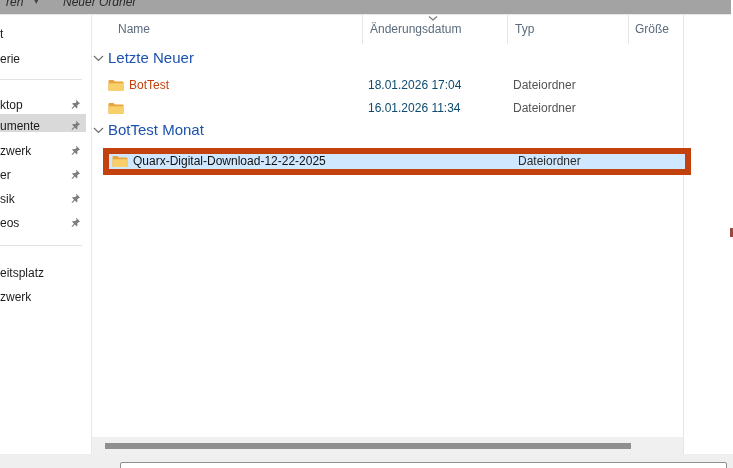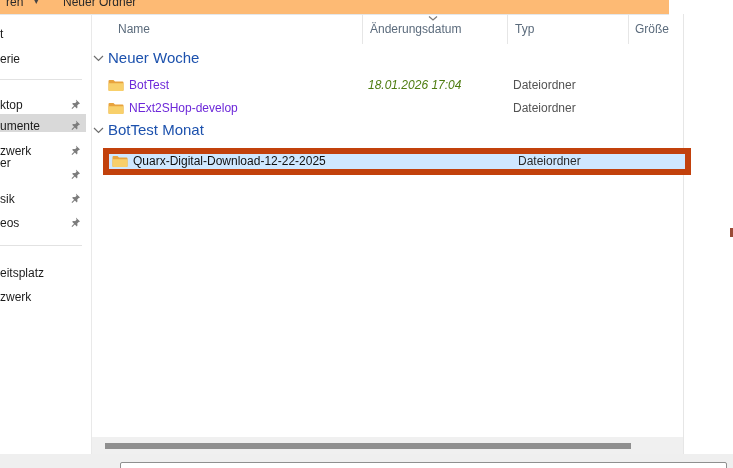--- a/index.html
+++ b/index.html
@@ -1,41 +1,41 @@
 <!DOCTYPE html>
 <html><head>
 <meta charset="utf-8">
 <style>
   html,body{margin:0;padding:0;}
   #screen{
     position:relative;width:733px;height:468px;background:#ffffff;overflow:hidden;
     font-family:"Liberation Sans","DejaVu Sans",sans-serif;font-size:12px;color:#1c1c1c;
   }
   
-  .cmdbar{position:absolute;left:0;top:0;width:669px;height:14px;background:#fdba74;border-bottom:1px solid #e4e7ea;overflow:hidden;}
+  .cmdbar{position:absolute;left:0;top:0;width:731px;height:14px;background:#a3a3a3;border-bottom:1px solid #e4e7ea;overflow:hidden;font-style:italic;}
   .cmdbar .frag{position:absolute;top:-8px;line-height:20px;color:#2a2a2a;}
   .caret{position:absolute;top:-4px;font-size:9px;color:#444;}
   
   .nav-item{position:absolute;left:0;height:18px;line-height:18px;white-space:nowrap;color:#1c1c1c;}
   .nav-sel{position:absolute;left:0;top:114px;width:86px;height:18px;background:#d9d9d9;}
   .nav-div{position:absolute;left:0;width:82px;height:1px;background:#e2e2e2;}
   .pin{position:absolute;left:70px;width:11px;height:11px;}
   .pane-line{position:absolute;top:14px;width:1px;height:440px;background:#e9e9e9;}
   
   .colhead{position:absolute;top:14px;height:30px;line-height:30px;color:#5b6b7c;white-space:nowrap;}
   .colsep{position:absolute;top:14px;width:1px;height:30px;background:#e6e6e6;}
   .sortchev{position:absolute;left:427px;top:15px;}
   
   .group-head{position:absolute;left:92px;height:18px;line-height:18px;font-size:15px;color:#1c51ad;white-space:nowrap;}
   .group-chev{position:absolute;left:1px;top:6px;}
   .group-label{position:absolute;left:16px;top:0;}
   .file-row{position:absolute;left:92px;width:591px;height:17px;line-height:17px;white-space:nowrap;}
   .file-row .ficon{position:absolute;left:16px;top:1px;}
-  .file-row .fname{position:absolute;left:37px;color:#6d28d9;}
-  .file-row .fdate{position:absolute;left:276px;color:#4d7c0f;font-style:italic;}
+  .file-row .fname{position:absolute;left:37px;color:#c2410c;}
+  .file-row .fdate{position:absolute;left:276px;color:#0c4a6e;}
   .file-row .ftype{position:absolute;left:421px;color:#535353;}
   .sel-row{position:absolute;left:103px;top:148px;width:576px;height:15px;line-height:15px;background:#cfe8ff;border:6px solid #c2410c;white-space:nowrap;}
   .sel-row .ficon{position:absolute;left:3px;top:0px;}
   .sel-row .fname{position:absolute;left:24px;color:#101010;}
   .sel-row .fdate{position:absolute;left:264px;color:#2a2a2a;}
   .sel-row .ftype{position:absolute;left:409px;color:#2a2a2a;}
   .list-right-line{position:absolute;left:683px;top:14px;width:1px;height:440px;background:#e6e6e6;}
   
   .hscroll-track{position:absolute;left:92px;top:437px;width:591px;height:17px;background:#f0f0f0;}
   .hscroll-thumb{position:absolute;left:13px;top:6px;width:526px;height:6px;background:#8f8f8f;}
@@ -69,21 +69,21 @@
 
   <div>
     <div class="nav-sel"></div>
 
     <div class="nav-item" style="top:25px"><span>t</span></div>
     <div class="nav-item" style="top:50px"><span>erie</span></div>
     <div class="nav-div" style="top:79px"></div>
     <div class="nav-item" style="top:96px"><span>ktop</span></div>
     <div class="nav-item" style="top:117px"><span>umente</span></div>
     <div class="nav-item" style="top:142px"><span>zwerk</span></div>
-    <div class="nav-item" style="top:154px"><span>er</span></div>
+    <div class="nav-item" style="top:166px"><span>er</span></div>
     <div class="nav-item" style="top:190px"><span>sik</span></div>
     <div class="nav-item" style="top:214px"><span>eos</span></div>
     <div class="nav-div" style="top:245px"></div>
     <div class="nav-item" style="top:264px"><span>eitsplatz</span></div>
     <div class="nav-item" style="top:288px"><span>zwerk</span></div>
 
     <svg class="pin" style="top:99px">
         <use href="#pushpin"></use>
       </svg>
     <svg class="pin" style="top:120px">
@@ -117,37 +117,37 @@
     <div class="colsep" style="left:507px"></div>
     <div class="colsep" style="left:628px"></div>
   </div>
 
   <div class="list-right-line"></div>
 
   <div class="group-head" style="top:49px">
     <svg class="group-chev" width="11" height="7">
       <polyline points="1,1 5.5,5.5 10,1" stroke="#6e6e6e" stroke-width="1.2" fill="none"></polyline>
     </svg>
-    <span class="group-label">Neuer Woche</span>
+    <span class="group-label">Letzte Neuer</span>
   </div>
 
   <div class="file-row" style="top:77px">
     <svg class="ficon" width="16" height="14">
         <use href="#folder16"></use>
       </svg>
     <span class="fname">BotTest</span>
     <span class="fdate">18.01.2026 17:04</span>
     <span class="ftype">Dateiordner</span>
   </div>
 
   <div class="file-row" style="top:100px">
     <svg class="ficon" width="16" height="14">
         <use href="#folder16"></use>
       </svg>
-    <span class="fname">NExt2SHop-develop</span>
+    <span class="fdate">16.01.2026 11:34</span>
     <span class="ftype">Dateiordner</span>
   </div>
 
   <div class="group-head" style="top:121px">
     <svg class="group-chev" width="11" height="7">
       <polyline points="1,1 5.5,5.5 10,1" stroke="#6e6e6e" stroke-width="1.2" fill="none"></polyline>
     </svg>
     <span class="group-label">BotTest Monat</span>
   </div>
 

